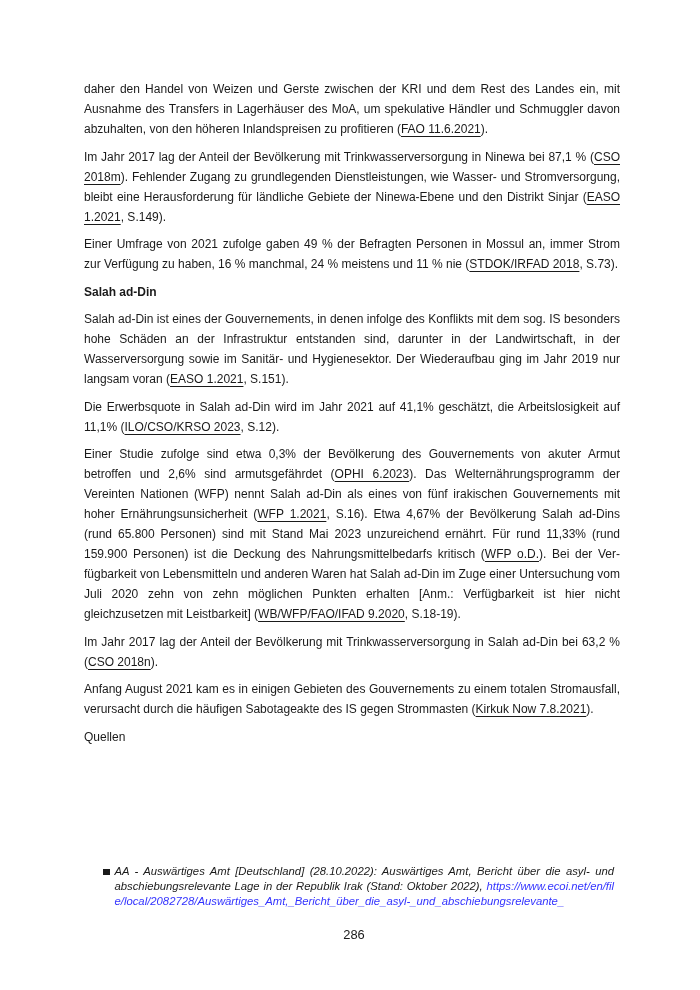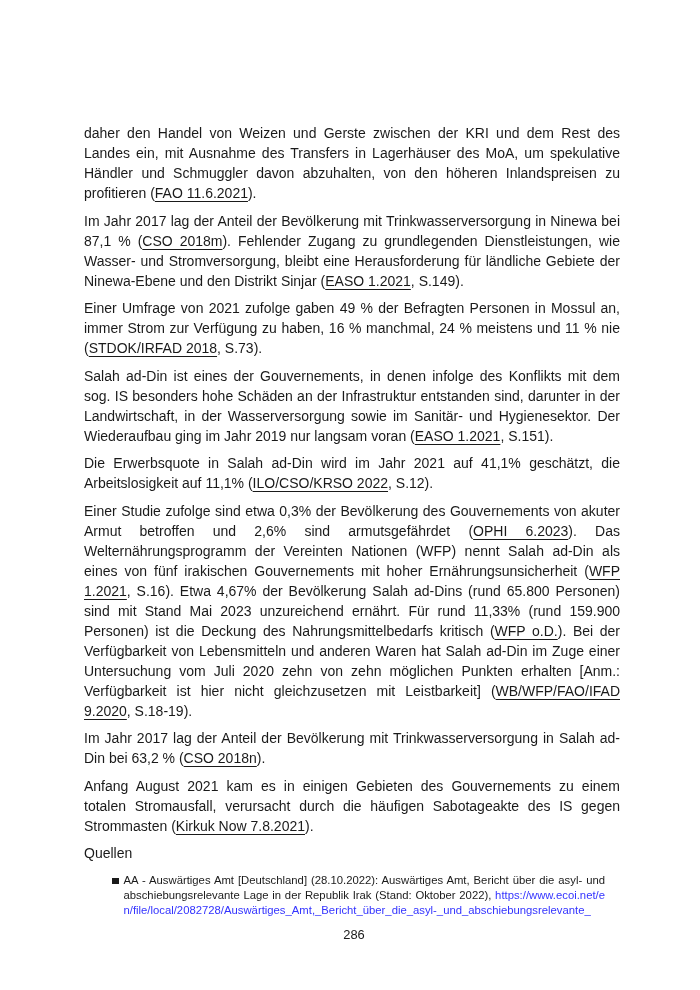--- a/index.html
+++ b/index.html
@@ -14,23 +14,22 @@
     background: #ffffff;
     overflow: hidden;
     font-family: "Liberation Sans", "DejaVu Sans", sans-serif;
     color: var(--text-color, #1a1a1a);
   }
   .content {
     position: absolute;
     left: 84px;
     top: 79px;
     width: 536px;
-    font-size: 14px;
+    font-size: 12px;
     line-height: 20px;
-    margin-top: 44px;
   }
   .para {
     margin: 0 0 7.5px 0;
     text-align: justify;
   }
   .heading {
     margin: 0 0 7.5px 0;
     font-weight: 700;
     text-align: left;
   }
@@ -51,21 +50,22 @@
     left: 97px;
     top: 858px;
     width: 523px;
     font-size: 11.3px;
     line-height: 15px;
   }
   .source-item {
     position: relative;
     padding-left: 11.5px;
     text-align: justify;
-    margin: 15px;
+    margin: 6px;
+    font-style: italic;
   }
   .bullet {
     position: absolute;
     left: 0;
     top: 4.5px;
     width: 6.5px;
     height: 6.5px;
     background: var(--text-color, #1a1a1a);
   }
   .page-number {
@@ -79,22 +79,23 @@
   }
 </style>
 </head>
 <body>
 
 <div class="page">
   <div class="content">
       <div class="para"><span>daher den Handel von Weizen und Gerste zwischen der KRI und dem Rest des Landes ein, mit Ausnahme des Transfers in Lagerhäuser des MoA, um spekulative Händler und Schmuggler davon abzuhalten, von den höheren Inlandspreisen zu profitieren (</span><span class="citation">FAO 11.6.2021</span><span>).</span></div>
       <div class="para"><span>Im Jahr 2017 lag der Anteil der Bevölkerung mit Trinkwasserversorgung in Ninewa bei 87,1 % (</span><span class="citation">CSO 2018m</span><span>). Fehlender Zugang zu grundlegenden Dienstleistungen, wie Wasser- und Strom­versorgung, bleibt eine Herausforderung für ländliche Gebiete der Ninewa-Ebene und den Di­strikt Sinjar (</span><span class="citation">EASO 1.2021</span><span>, S.149).</span></div>
       <div class="para"><span>Einer Umfrage von 2021 zufolge gaben 49 % der Befragten Personen in Mossul an, immer Strom zur Verfügung zu haben, 16 % manchmal, 24 % meistens und 11 % nie (</span><span class="citation">STDOK/IRFAD 2018</span><span>, S.73).</span></div>
+      <div class="heading"><span>Salah ad-Din</span></div>
       <div class="para"><span>Salah ad-Din ist eines der Gouvernements, in denen infolge des Konflikts mit dem sog. IS besonders hohe Schäden an der Infrastruktur entstanden sind, darunter in der Landwirtschaft, in der Wasserversorgung sowie im Sanitär- und Hygienesektor. Der Wiederaufbau ging im Jahr 2019 nur langsam voran (</span><span class="citation">EASO 1.2021</span><span>, S.151).</span></div>
-      <div class="para"><span>Die Erwerbsquote in Salah ad-Din wird im Jahr 2021 auf 41,1% geschätzt, die Arbeitslosigkeit auf 11,1% (</span><span class="citation">ILO/CSO/KRSO 2022</span><span>, S.12).</span></div>
+      <div class="para"><span>Die Erwerbsquote in Salah ad-Din wird im Jahr 2021 auf 41,1% geschätzt, die Arbeitslosigkeit auf 11,1% (</span><span class="citation">ILO/CSO/KRSO 2023</span><span>, S.12).</span></div>
       <div class="para"><span>Einer Studie zufolge sind etwa 0,3% der Bevölkerung des Gouvernements von akuter Armut betroffen und 2,6% sind armutsgefährdet (</span><span class="citation">OPHI 6.2023</span><span>). Das Welternährungsprogramm der Vereinten Nationen (WFP) nennt Salah ad-Din als eines von fünf irakischen Gouvernements mit hoher Ernährungsunsicherheit (</span><span class="citation">WFP 1.2021</span><span>, S.16). Etwa 4,67% der Bevölkerung Salah ad-Dins (rund 65.800 Personen) sind mit Stand Mai 2023 unzureichend ernährt. Für rund 11,33% (rund 159.900 Personen) ist die Deckung des Nahrungsmittelbedarfs kritisch (</span><span class="citation">WFP o.D.</span><span>). Bei der Ver­fügbarkeit von Lebensmitteln und anderen Waren hat Salah ad-Din im Zuge einer Untersuchung vom Juli 2020 zehn von zehn möglichen Punkten erhalten [Anm.: Verfügbarkeit ist hier nicht gleichzusetzen mit Leistbarkeit] (</span><span class="citation">WB/WFP/FAO/IFAD 9.2020</span><span>, S.18-19).</span></div>
       <div class="para"><span>Im Jahr 2017 lag der Anteil der Bevölkerung mit Trinkwasserversorgung in Salah ad-Din bei 63,2 % (</span><span class="citation">CSO 2018n</span><span>).</span></div>
       <div class="para"><span>Anfang August 2021 kam es in einigen Gebieten des Gouvernements zu einem totalen Strom­ausfall, verursacht durch die häufigen Sabotageakte des IS gegen Strommasten (</span><span class="citation">Kirkuk Now 7.8.2021</span><span>).</span></div>
       <div class="para"><span>Quellen</span></div>
     </div>
   <div class="sources">
       <div class="source-item"><span class="bullet"></span><span>AA - Auswärtiges Amt [Deutschland] (28.10.2022): Auswärtiges Amt, Bericht über die asyl- und abschiebungsrelevante Lage in der Republik Irak (Stand: Oktober 2022), </span><span class="url">https://www.ecoi.net/en/file/local/2082728/Auswärtiges_Amt,_Bericht_über_die_asyl-_und_abschiebungsrelevante_</span></div>
     </div>
   <div class="page-number">286</div>
 </div>

